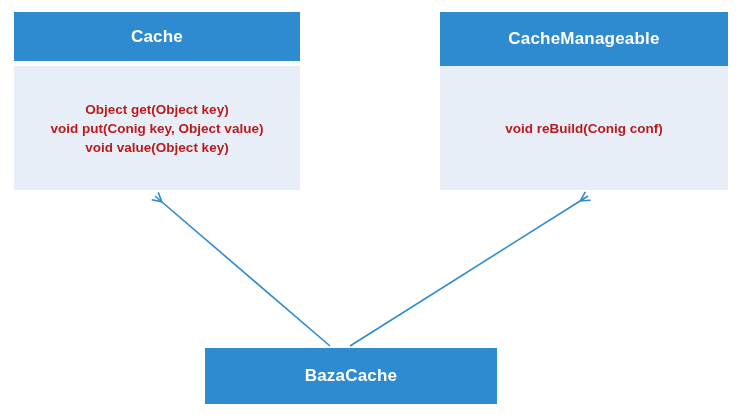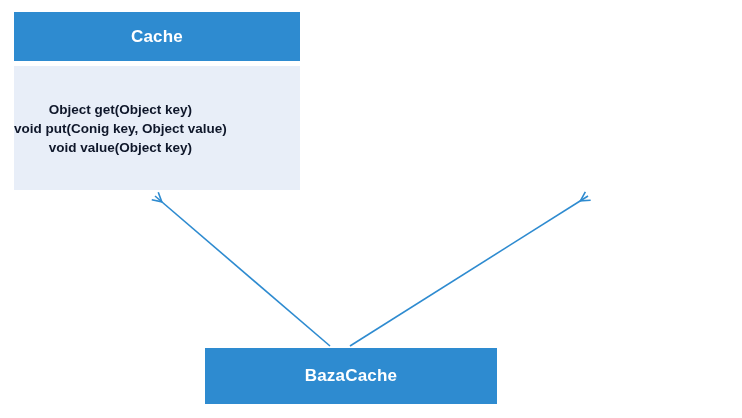--- a/index.html
+++ b/index.html
@@ -27,27 +27,27 @@
     display: flex;
     align-items: center;
     justify-content: center;
     box-sizing: border-box;
     width: 100%;
     height: 100%;
     letter-spacing: 0.2px;
   }
   .uml-body {
     background: #e8eef8;
-    color: #0f172a;
+    color: #b91c1c;
     font-weight: bold;
     font-size: 13.5px;
     line-height: 19px;
     display: flex;
     align-items: center;
-    justify-content: flex-start;
+    justify-content: center;
     text-align: center;
     box-sizing: border-box;
     width: 100%;
     height: 100%;
   }
   .uml-body .line { display: block; white-space: nowrap; }
 
   
   #cache-class { left: 14px; top: 12px; width: 286px; height: 178px; }
   #cache-header-box { position: absolute; left: 0; top: 0; width: 286px; height: 49px; }
@@ -97,20 +97,32 @@
       <div class="uml-body">
         <div>
           <span class="line">Object get(Object key)</span>
           <span class="line">void put(Conig key, Object value)</span>
           <span class="line">void value(Object key)</span>
         </div>
       </div>
     </div>
   </div>
 
+  <div class="uml-class" id="cachemanageable-class">
+    <div id="cm-header-box">
+      <div class="uml-header">CacheManageable</div>
+    </div>
+    <div id="cm-body-box">
+      <div class="uml-body">
+        <div>
+          <span class="line">void reBuild(Conig conf)</span>
+        </div>
+      </div>
+    </div>
+  </div>
 
   <div class="uml-class" id="bazacache-class">
     <div id="baza-header-box">
       <div class="uml-header">BazaCache</div>
     </div>
   </div>
 
 </div>
 
 </body></html>

